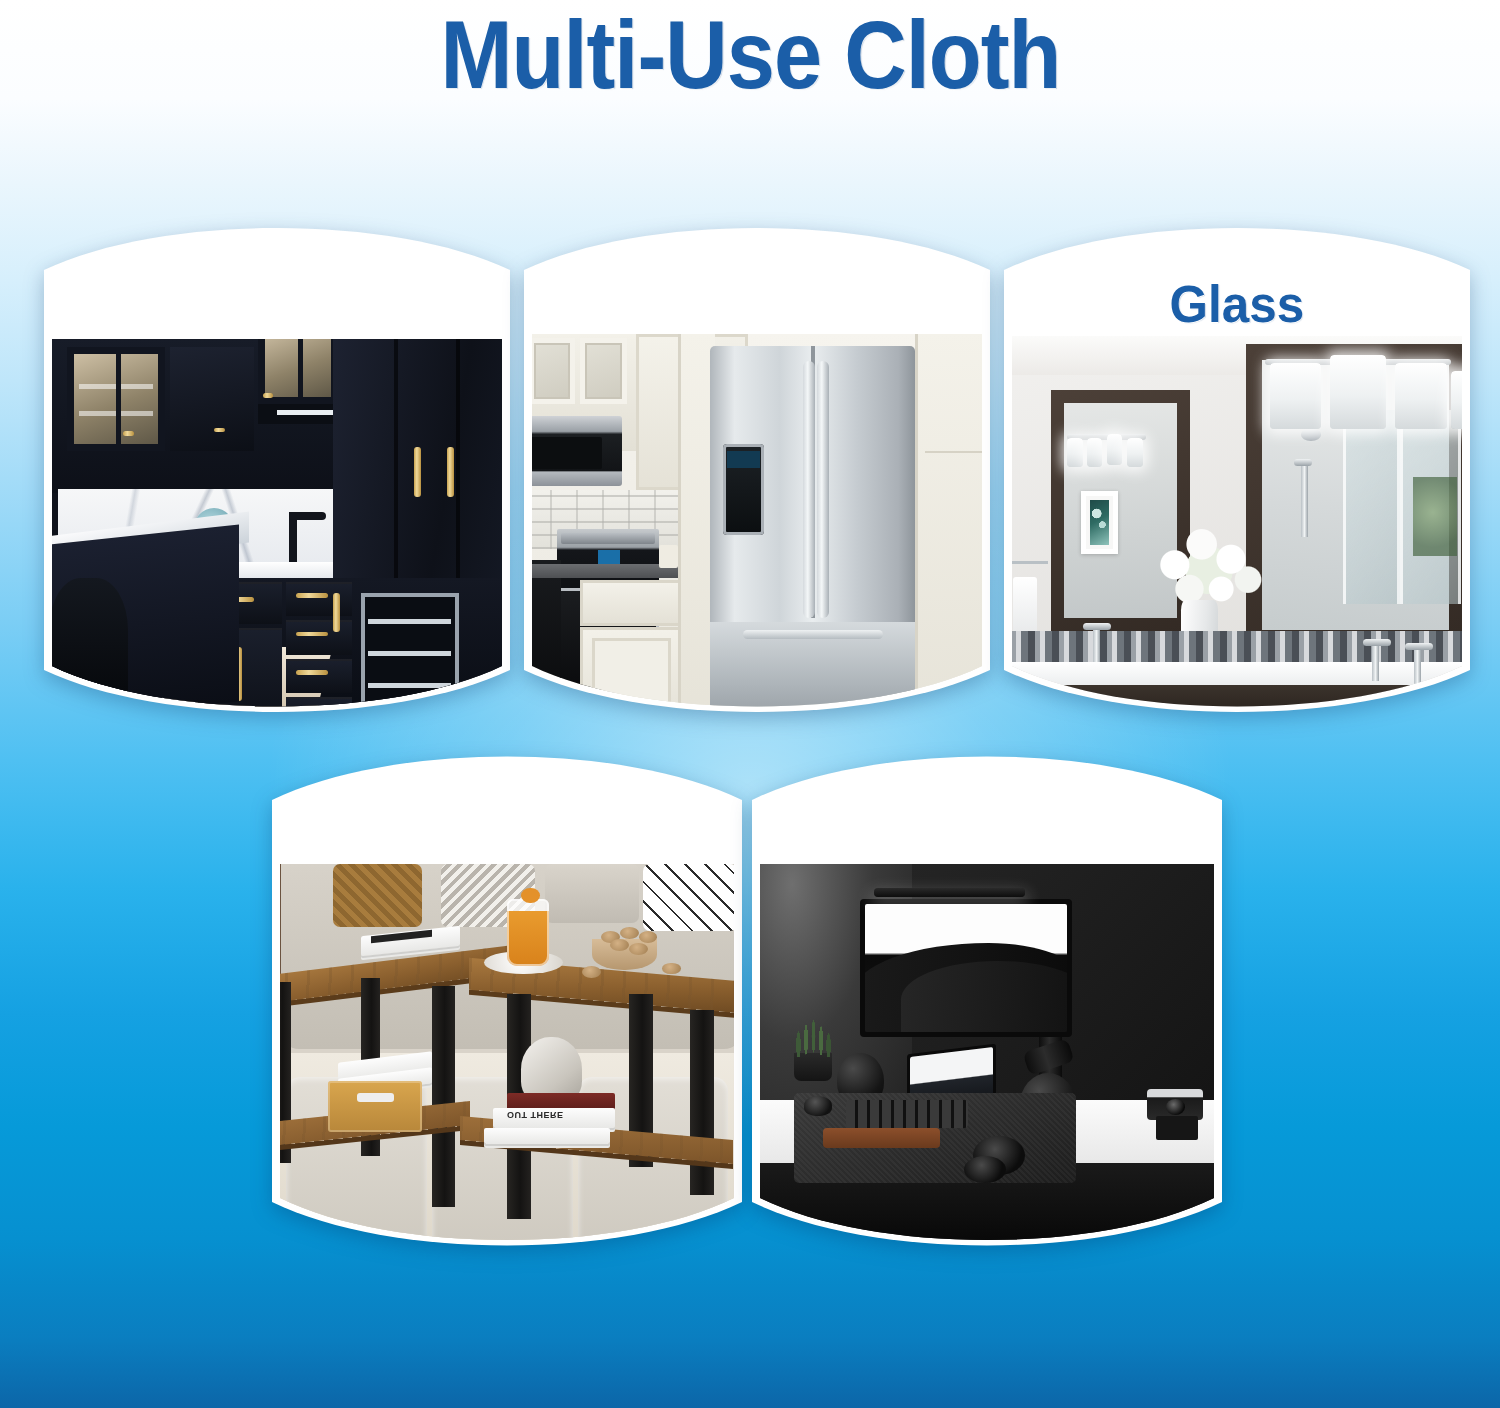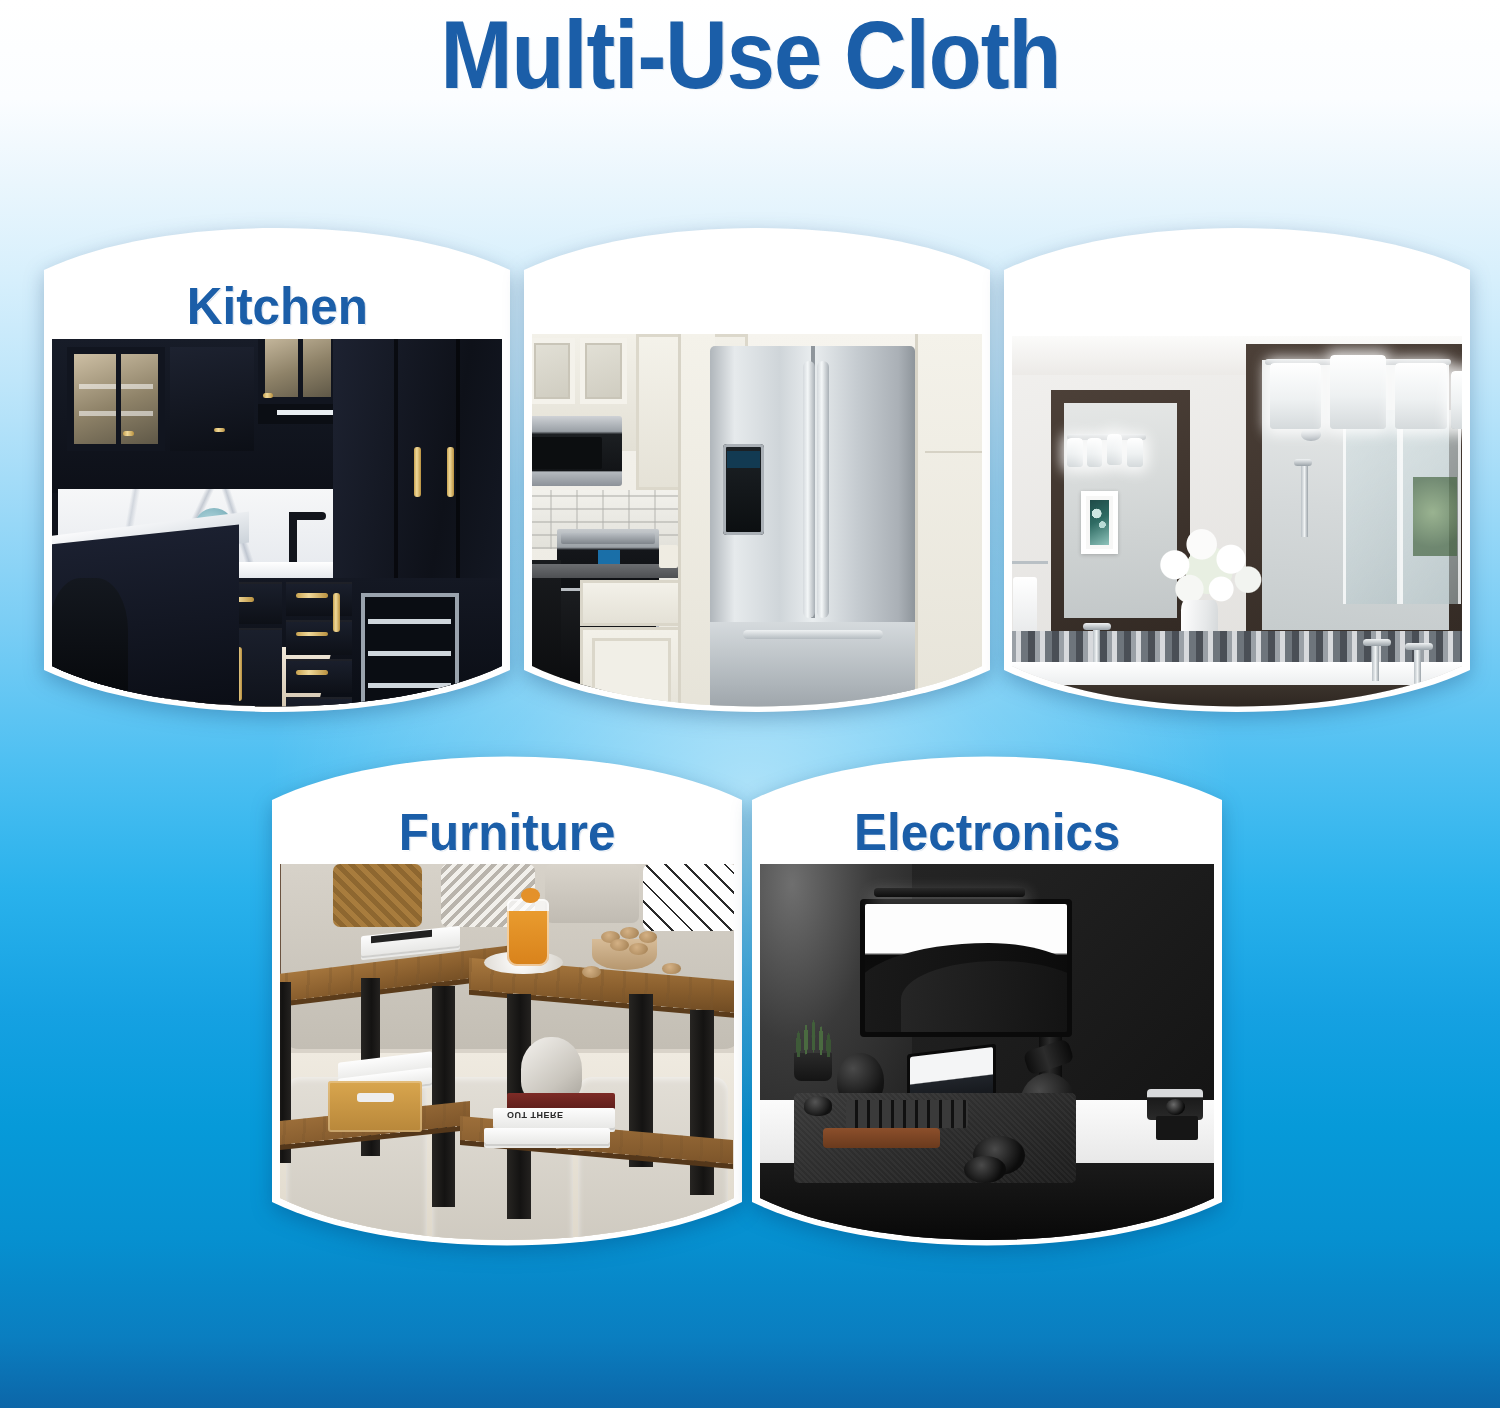--- a/index.html
+++ b/index.html
@@ -352,23 +352,20 @@
               <div class="k-winerack" style="top:70%"></div>
             </div>
             <div class="k-islandtop"></div>
             <div class="k-island"></div>
             <div class="k-stool"></div>
           </div>
         </div>
       </div>
     </foreignObject>
   </svg>
-  <div class="label-band" style="height:122px;">
-    <span class="label">Kitchen</span>
-  </div>
 </div>
 
 <div class="card" id="card-appliances" style="left:524px; top:214px; width:466px; height:510px;">
   <svg class="shape" viewBox="0 0 466 510" preserveAspectRatio="none">
     <defs>
         <clipPath id="clipA">
           <path d="M8,60 C120,6 346,6 458,60 L458,452 C346,506 120,506 8,452 Z"></path>
         </clipPath>
       </defs>
     <path d="M0,56 C118,0 348,0 466,56 L466,456 C348,512 118,512 0,456 Z" fill="#ffffff"></path>
@@ -475,20 +472,23 @@
             <div class="g-spout" style="left:77%;top:78%;width:6%;"></div>
             <div class="g-faucet" style="left:88%;top:79%;height:11%;"></div>
             <div class="g-spout" style="left:86%;top:79%;width:6%;"></div>
             <div style="position:absolute;left:2%;top:93%;width:1.5%;height:6%;background:#b5bcc1;"></div>
             <div style="position:absolute;left:6%;top:93%;width:1.5%;height:6%;background:#b5bcc1;"></div>
           </div>
         </div>
       </div>
     </foreignObject>
   </svg>
+  <div class="label-band" style="height:120px;">
+    <span class="label">Glass</span>
+  </div>
 </div>
 
 <div class="card" id="card-furniture" style="left:272px; top:742px; width:470px; height:516px;">
   <svg class="shape" viewBox="0 0 470 516" preserveAspectRatio="none">
     <defs>
         <clipPath id="clipF">
           <path d="M8,62 C122,6 348,6 462,62 L462,456 C348,512 122,512 8,456 Z"></path>
         </clipPath>
       </defs>
     <path d="M0,58 C120,0 350,0 470,58 L470,460 C350,518 120,518 0,460 Z" fill="#ffffff"></path>
@@ -539,23 +539,20 @@
             <div class="f-book f-bookwhite" style="left:47%;top:62%;width:26%;height:5%;"></div>
             <div style="position:absolute;left:50%;top:63%;width:20%;height:2.4%;overflow:hidden;">
               <span class="f-booktext" style="position:absolute;left:0;top:-2px;">OUT THERE</span>
             </div>
             <div class="f-book f-bookwhite" style="left:45%;top:67%;width:27%;height:4%;"></div>
           </div>
         </div>
       </div>
     </foreignObject>
   </svg>
-  <div class="label-band" style="height:120px;">
-    <span class="label">Furniture</span>
-  </div>
 </div>
 
 <div class="card" id="card-electronics" style="left:752px; top:742px; width:470px; height:516px;">
   <svg class="shape" viewBox="0 0 470 516" preserveAspectRatio="none">
     <defs>
         <clipPath id="clipE">
           <path d="M8,62 C122,6 348,6 462,62 L462,456 C348,512 122,512 8,456 Z"></path>
         </clipPath>
       </defs>
     <path d="M0,58 C120,0 350,0 470,58 L470,460 C350,518 120,518 0,460 Z" fill="#ffffff"></path>
@@ -592,16 +589,13 @@
             <div class="e-plant" style="left:8%;top:38%;width:10%;height:11%;"></div>
             <div class="e-camera" style="left:84%;top:57%;width:12%;height:8%;">
               <div class="e-lens"></div>
             </div>
             <div class="e-camstand" style="left:86%;top:64%;width:9%;height:6%;"></div>
           </div>
         </div>
       </div>
     </foreignObject>
   </svg>
-  <div class="label-band" style="height:120px;">
-    <span class="label">Electronics</span>
-  </div>
 </div>
 
 </body></html>

